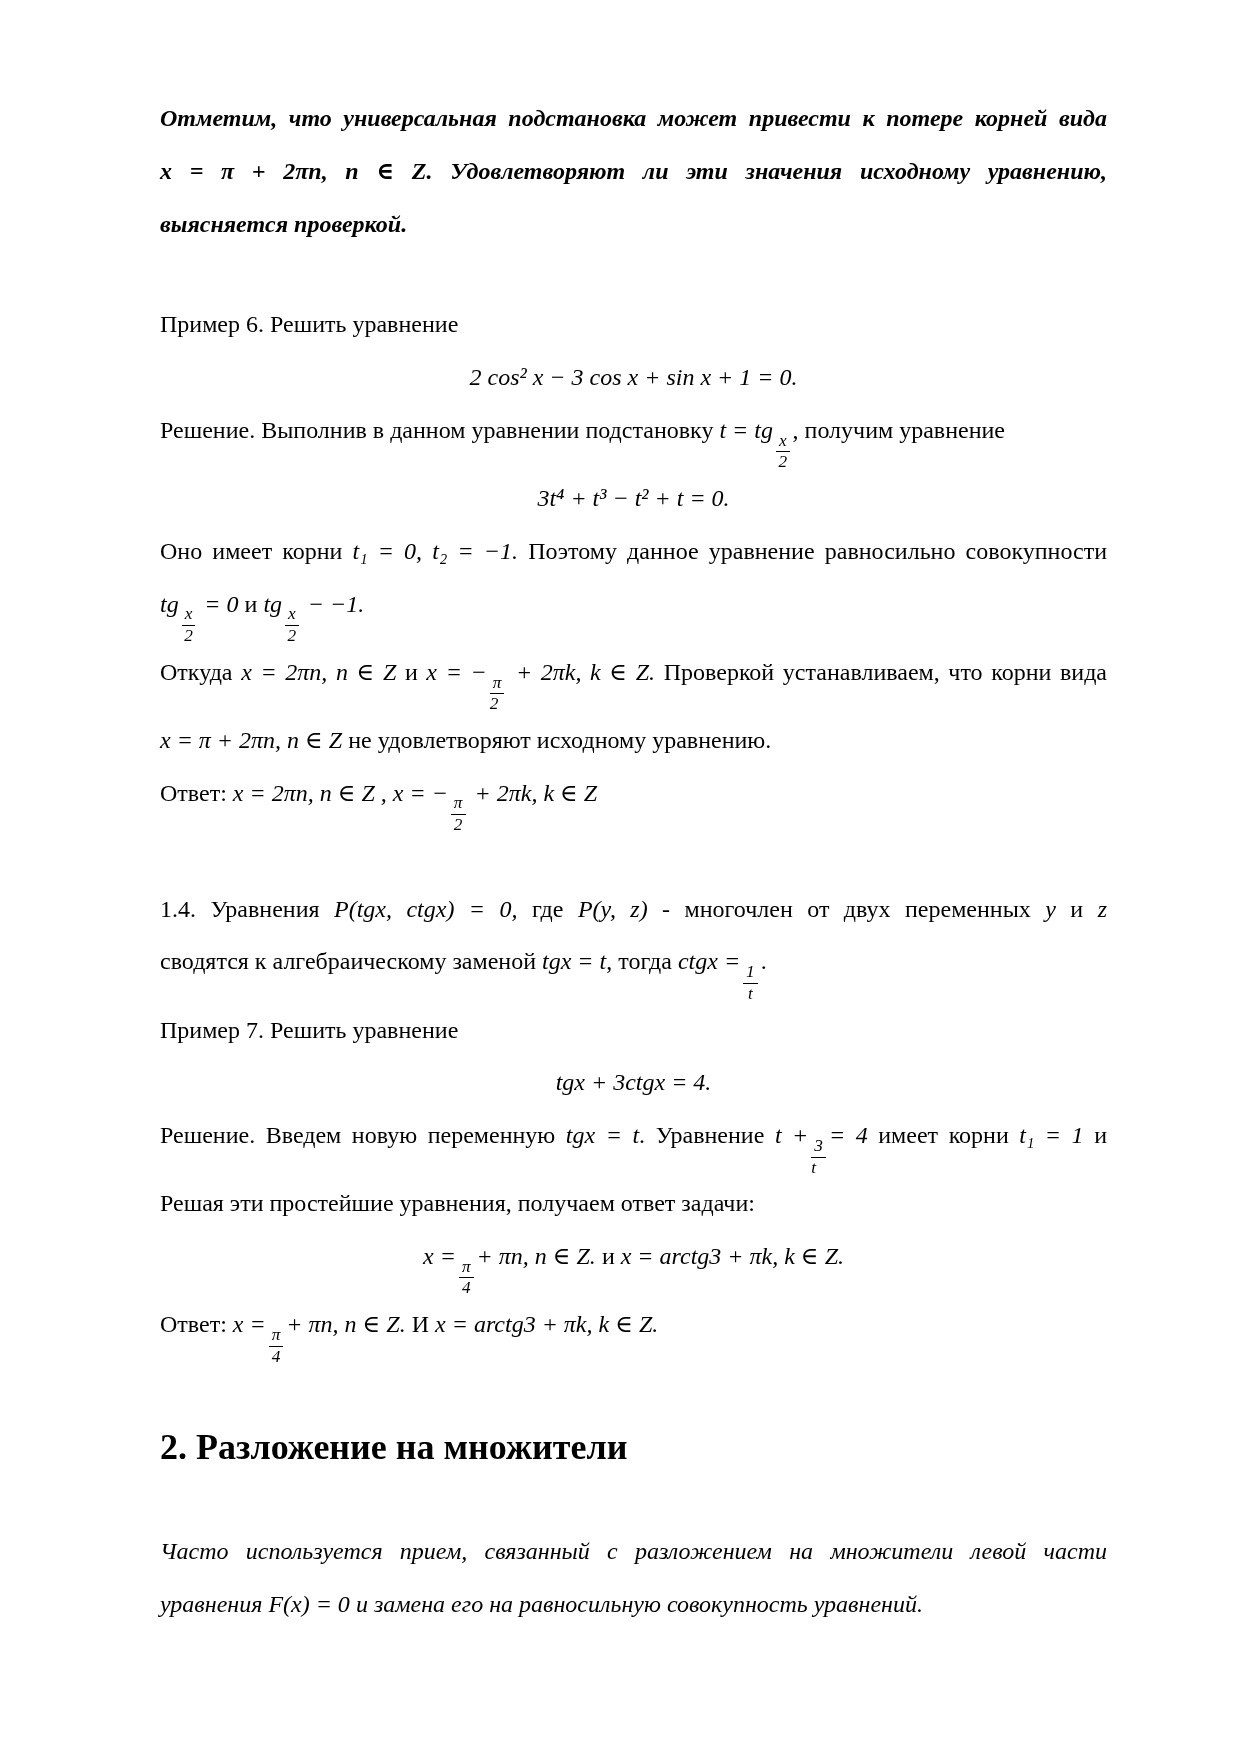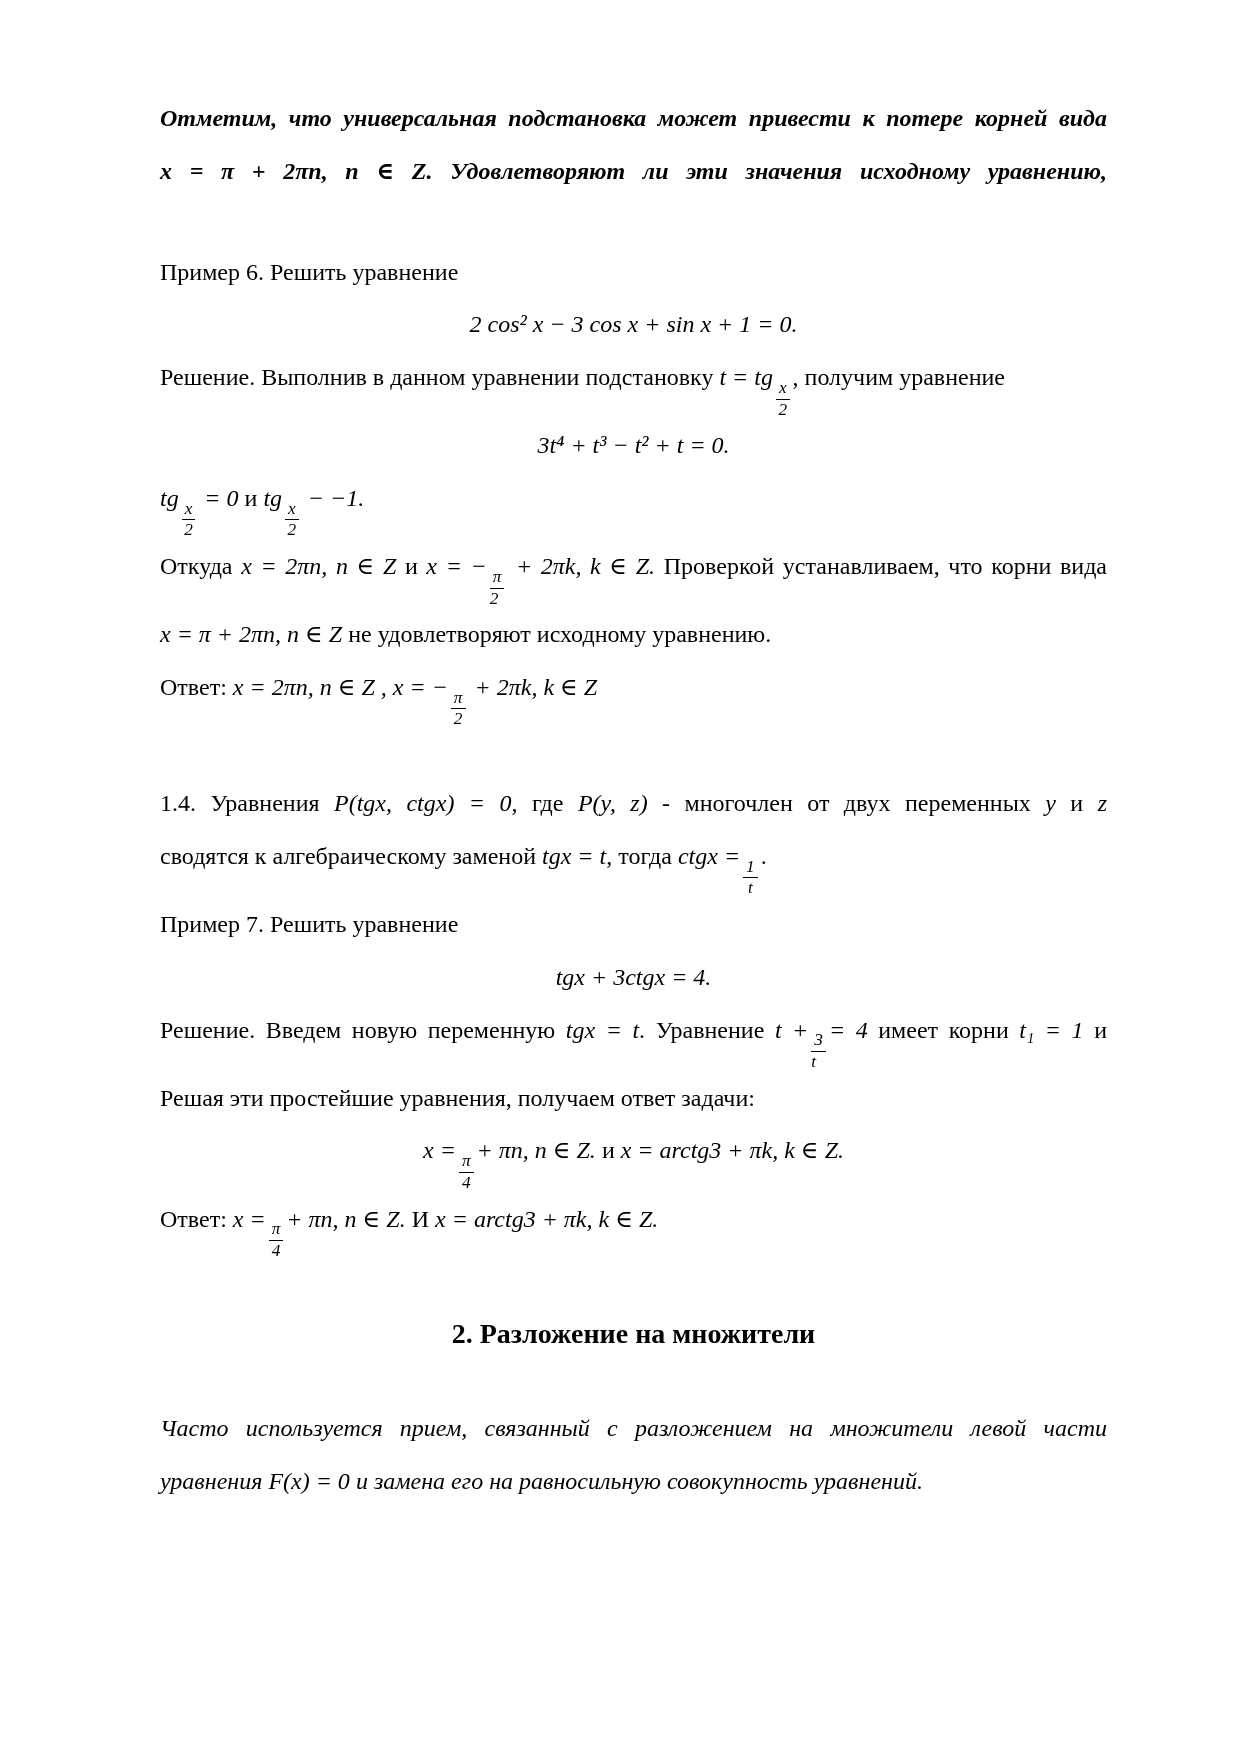--- a/index.html
+++ b/index.html
@@ -21,23 +21,23 @@
   }
   .ln { width: 100%; }
   .m  { font-style: italic; }
   .bi { font-weight: bold; font-style: italic; }
   .bold { font-weight: normal; }
   .lbl { }
   .stretch { text-align: justify; text-align-last: justify; }
   .center { text-align: center; }
   .mt-lg { margin-top: 48px; }
   .heading2 {
-    text-align: center;
+    text-align: left;
     font-weight: bold;
-    font-size: 28px;
+    font-size: 36px;
     margin-top: 42px;
     margin-bottom: 38px;
     font-family: Liberation Serif, serif;
   }
   .frac {
     display: inline-flex;
     flex-direction: column;
     text-align: center;
     vertical-align: -0.45em;
     line-height: 1.08;
@@ -54,35 +54,41 @@
 <div class="page">
   <div class="content">
 
     <div class="ln bi stretch">
       <span>Отметим, что универсальная подстановка может привести к потере корней вида</span>
     </div>
     <div class="ln bi stretch">
       <span>x = π + 2πn, n ∈ Z.</span>
       <span>Удовлетворяют ли эти значения исходному уравнению,</span>
     </div>
+    <div class="ln bi">
+      <span>выясняется проверкой.</span>
+    </div>
 
     <div class="ln mt-lg">
       <span class="lbl">Пример 6.</span><span> Решить уравнение</span>
     </div>
     <div class="ln center m">
       <span>2 cos² x − 3 cos x + sin x + 1 = 0.</span>
     </div>
     <div class="ln">
       <span class="lbl">Решение.</span><span> Выполнив в данном уравнении подстановку </span><span class="m">t = tg</span><span class="frac">
           <span class="num">x</span>
           <span class="den">2</span>
         </span><span>, получим уравнение</span>
     </div>
     <div class="ln center m">
       <span>3t⁴ + t³ − t² + t = 0.</span>
+    </div>
+    <div class="ln stretch">
+      <span>Оно имеет корни </span><span class="m">t₁ = 0, t₂ = −1.</span><span> Поэтому данное уравнение равносильно совокупности</span>
     </div>
     <div class="ln">
       <span class="m">tg</span><span class="frac">
           <span class="num">x</span>
           <span class="den">2</span>
         </span><span class="m"> = 0</span><span> и </span><span class="m">tg</span><span class="frac">
           <span class="num">x</span>
           <span class="den">2</span>
         </span><span class="m"> − −1.</span>
     </div>

